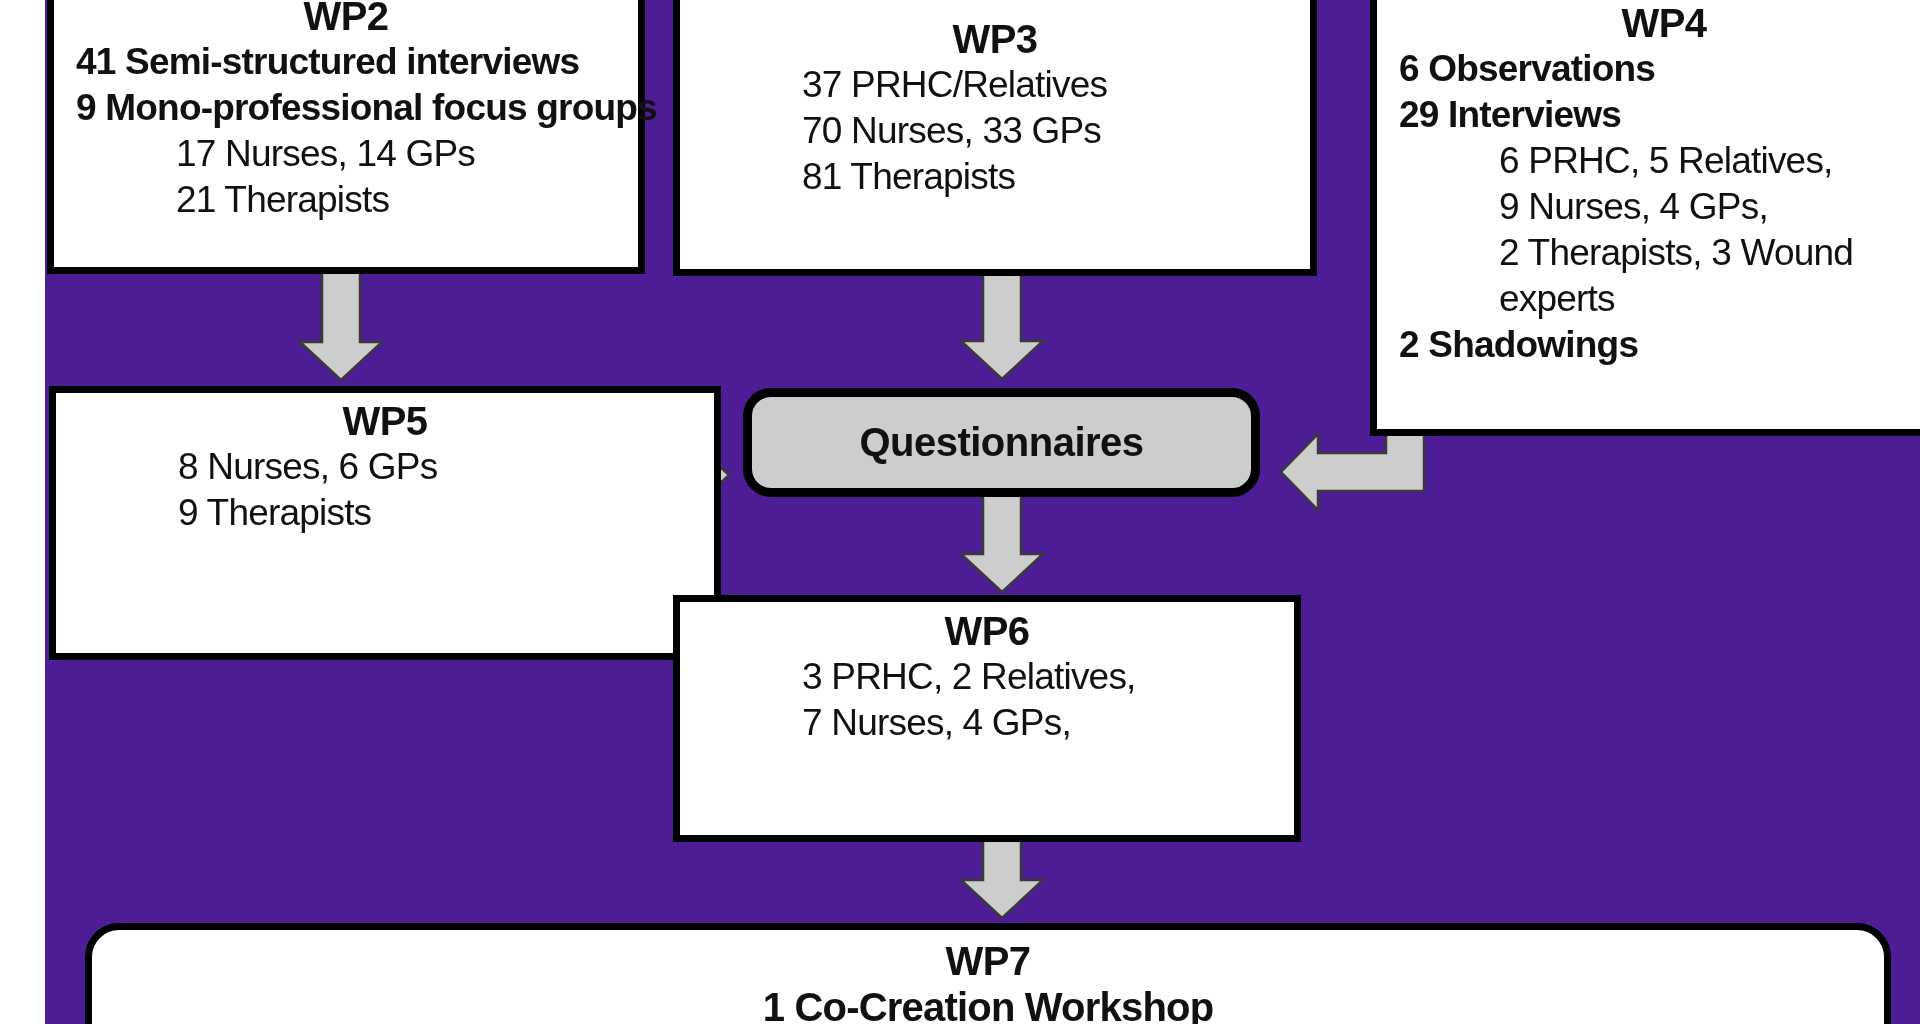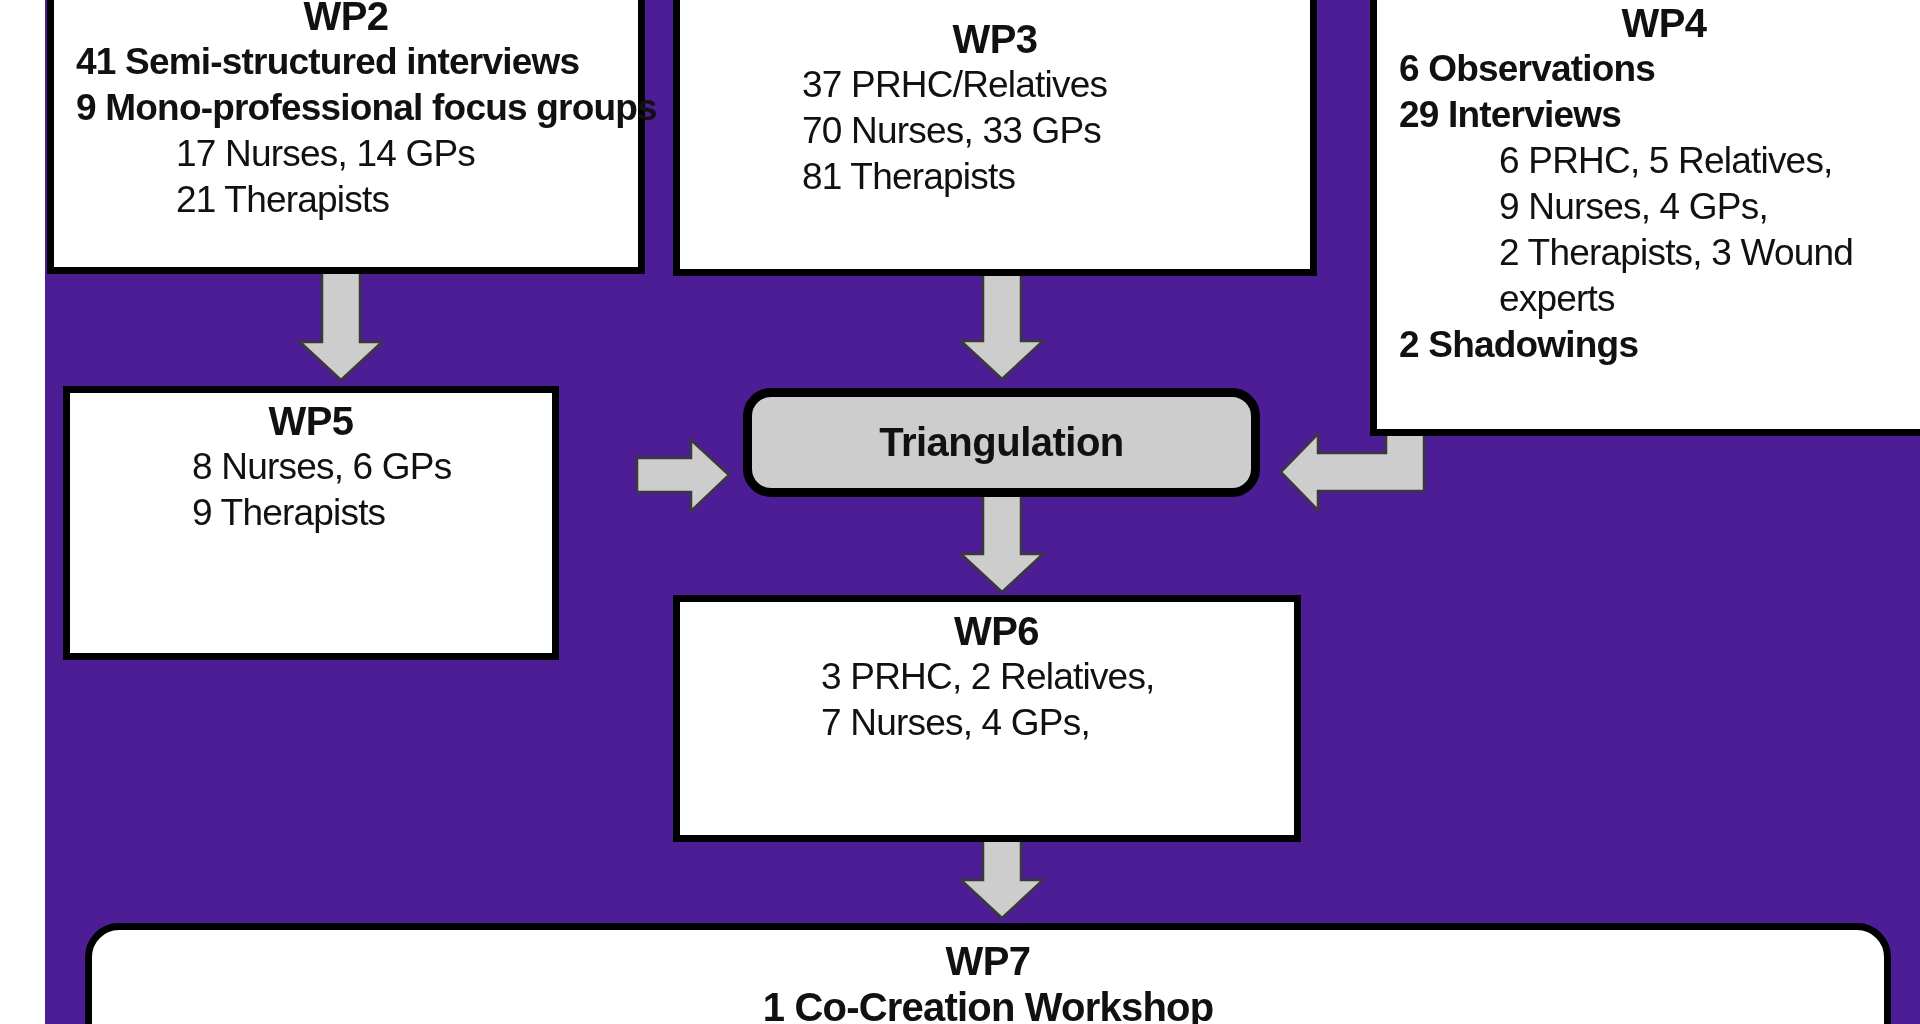--- a/index.html
+++ b/index.html
@@ -70,33 +70,33 @@
       <div class="line bold">6 Observations</div>
       <div class="line bold">29 Interviews</div>
       <div class="line indent">6 PRHC, 5 Relatives,</div>
       <div class="line indent">9 Nurses, 4 GPs,</div>
       <div class="line indent">2 Therapists, 3 Wound</div>
       <div class="line indent">experts</div>
       <div class="line bold">2 Shadowings</div>
     </div>
   </div>
 
-  <div class="box" style="left:18px;top:386px;width:496px;height:274px;">
+  <div class="box" style="left:4px;top:386px;width:672px;height:274px;">
     <div style="padding-top:5px;">
       <div class="box-title">WP5</div>
       <div class="line indent">8 Nurses, 6 GPs</div>
       <div class="line indent">9 Therapists</div>
     </div>
   </div>
 
   <div class="tri" style="left:698px;top:388px;width:517px;height:109px;">
-    <span>Triangulation</span>
+    <span>Questionnaires</span>
   </div>
 
-  <div class="box" style="left:628px;top:595px;width:628px;height:247px;padding-left:19px;">
+  <div class="box" style="left:628px;top:595px;width:628px;height:247px;">
     <div style="padding-top:6px;">
       <div class="box-title">WP6</div>
       <div class="line indent">3 PRHC, 2 Relatives,</div>
       <div class="line indent">7 Nurses, 4 GPs,</div>
     </div>
   </div>
 
   <div class="box rounded" style="left:40px;top:923px;width:1806px;height:150px;">
     <div style="padding-top:8px;">
       <div class="box-title">WP7</div>

